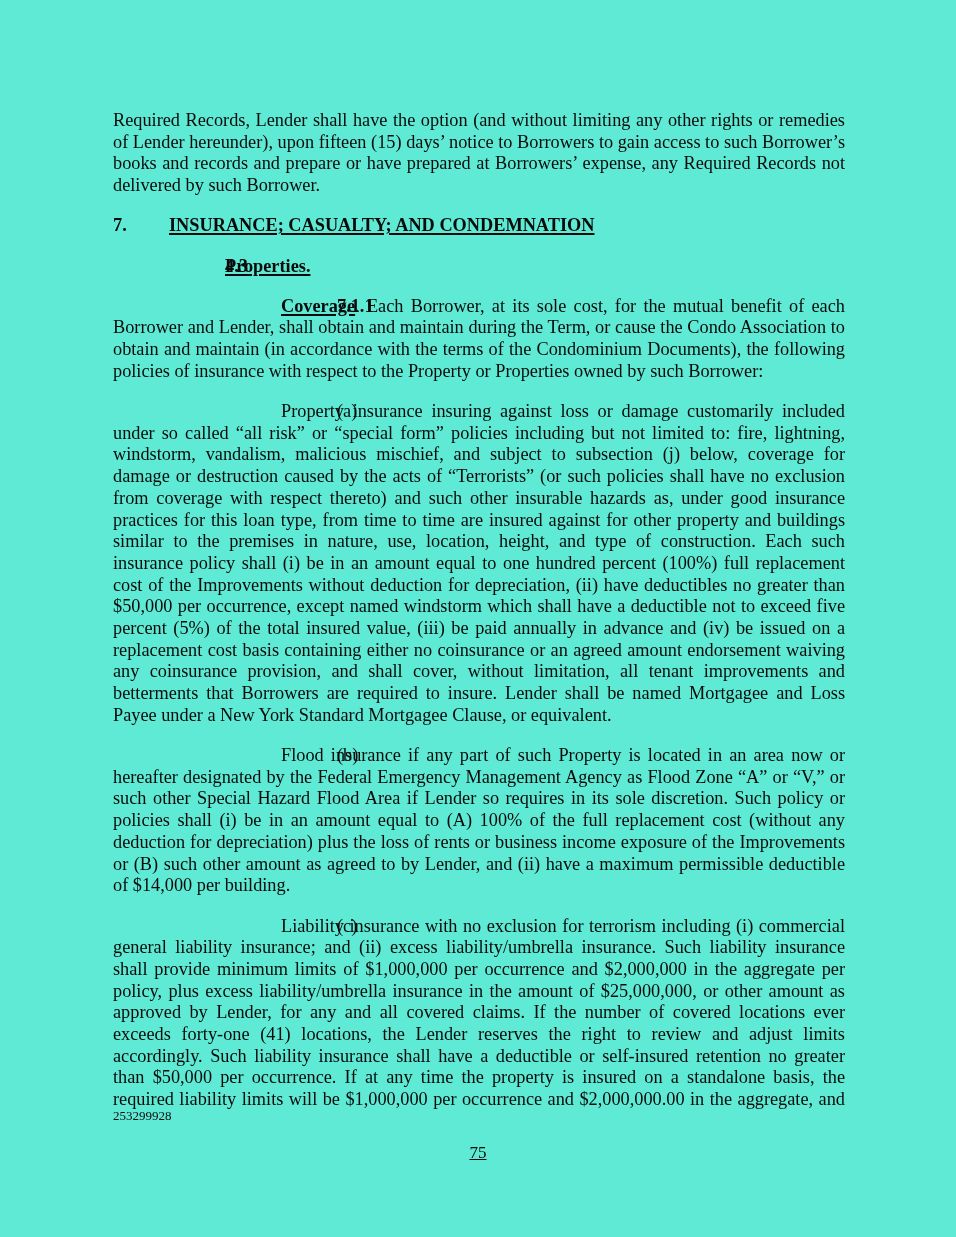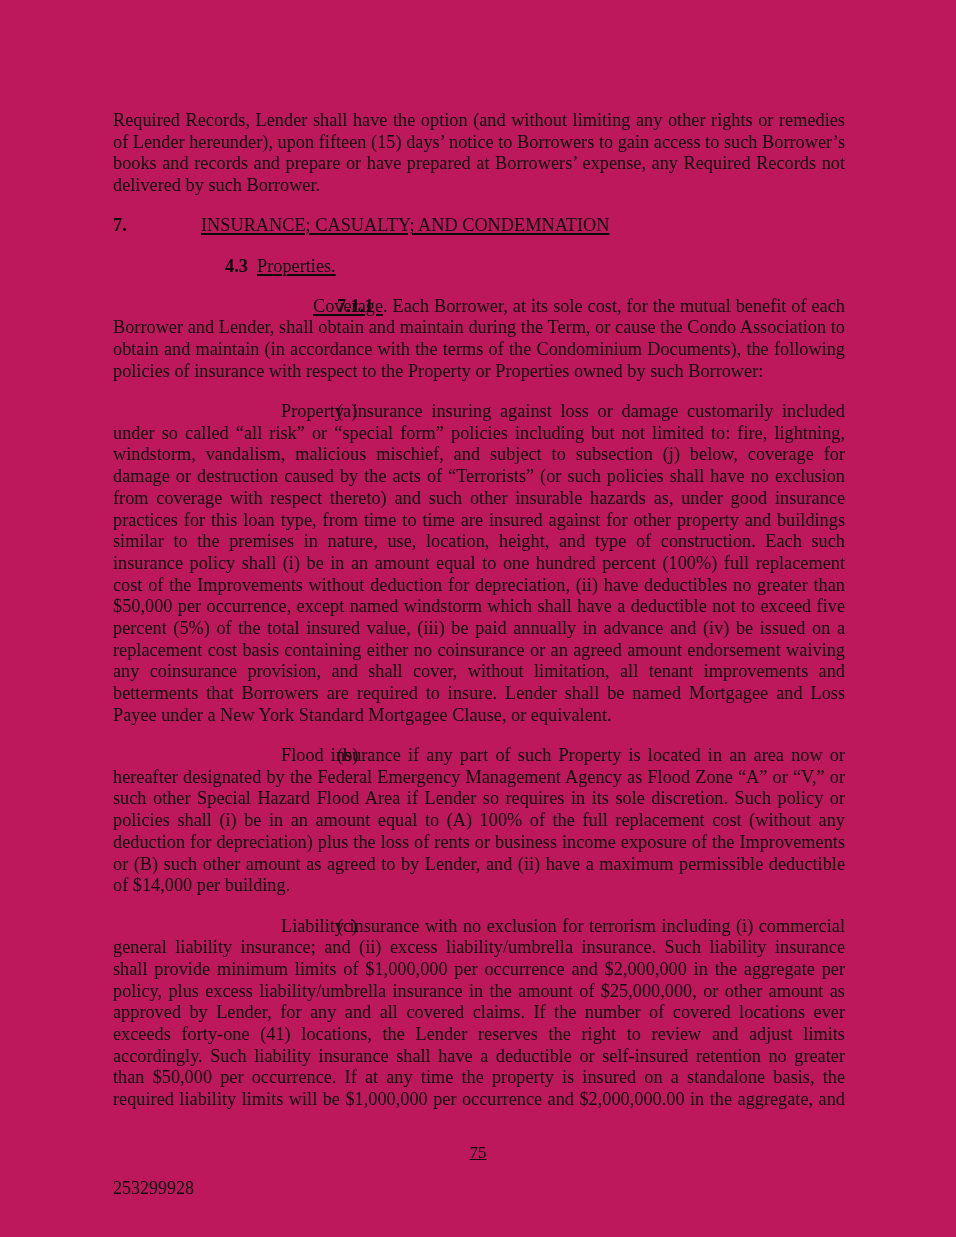--- a/index.html
+++ b/index.html
@@ -9,21 +9,21 @@
     height: 1237px;
     position: relative;
     background: #ffffff;
     color: #0b0b0b;
     font-family: "Liberation Serif", "DejaVu Serif", serif;
     overflow: hidden;
   }
   .page {
     position: absolute;
     inset: 0;
-    background: #be185d;
+    background: #5eead4;
   }
   .content {
     position: absolute;
     left: 113px;
     top: 110px;
     width: 732px;
     font-size: 18.3px;
     line-height: 21.7px;
     text-align: justify;
   }
@@ -32,42 +32,42 @@
     display: inline-block;
     width: 56px;
     font-weight: bold;
   }
   .item-label {
     display: inline-block;
     width: 56px;
   }
   .indent-1 { text-indent: 56px; }
   .indent-2 { text-indent: 112px; }
-  .bold { font-weight: normal; margin-left: 32px; }
+  .bold { font-weight: bold; }
   .u {
     text-decoration: underline;
     text-decoration-thickness: 2px;
     text-underline-offset: 2px;
   }
   .justify-last { text-align-last: justify; }
   .footer-page-number {
     position: absolute;
     top: 1143px;
     left: 0;
     width: 100%;
     text-align: center;
     font-size: 17px;
     line-height: 20px;
     text-decoration: underline;
   }
   .footer-doc-id {
     position: absolute;
-    top: 1181px;
+    top: 1108px;
     left: 113px;
-    font-size: 18px;
+    font-size: 13px;
     line-height: 15px;
   }
 </style>
 </head>
 <body>
 
 <div class="page">
 
   <div class="content">
 

